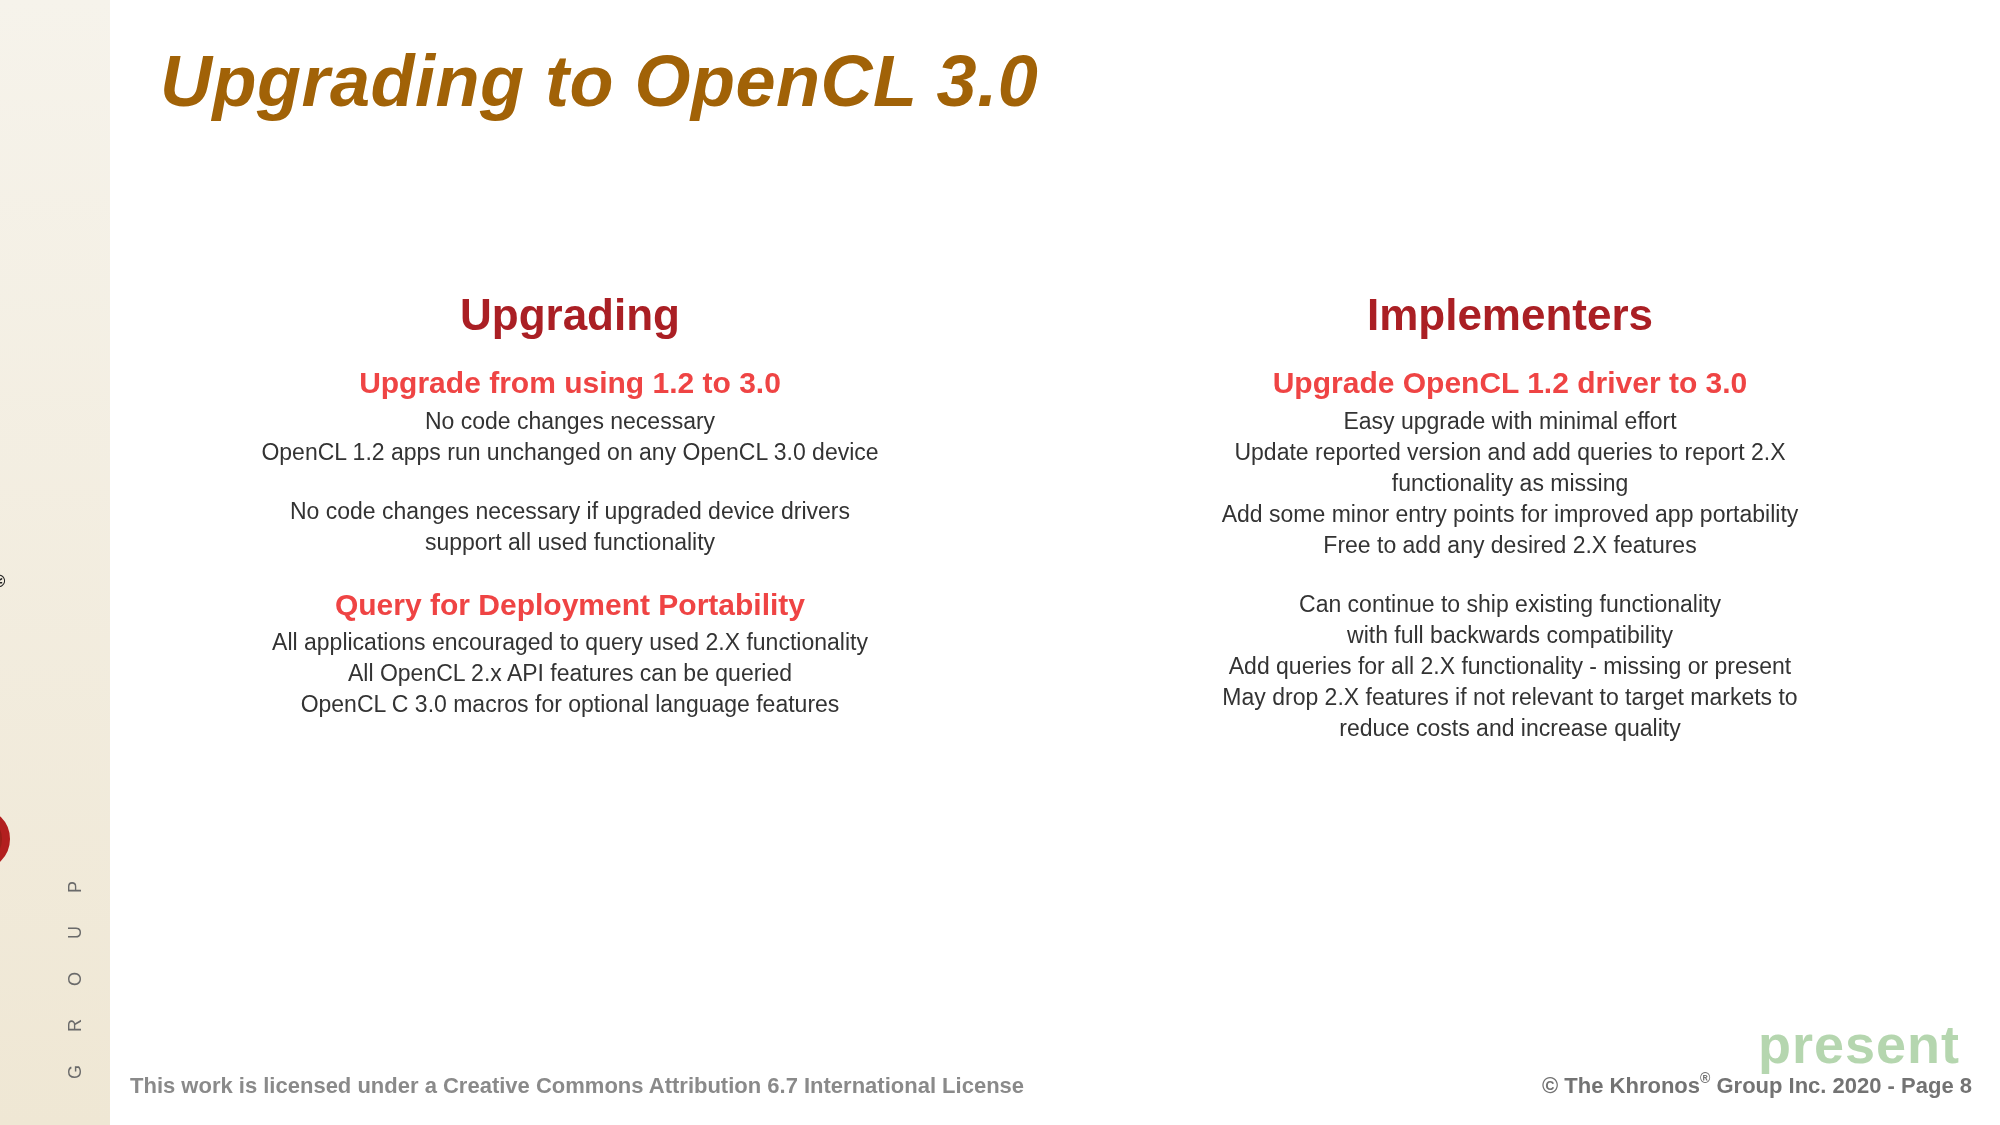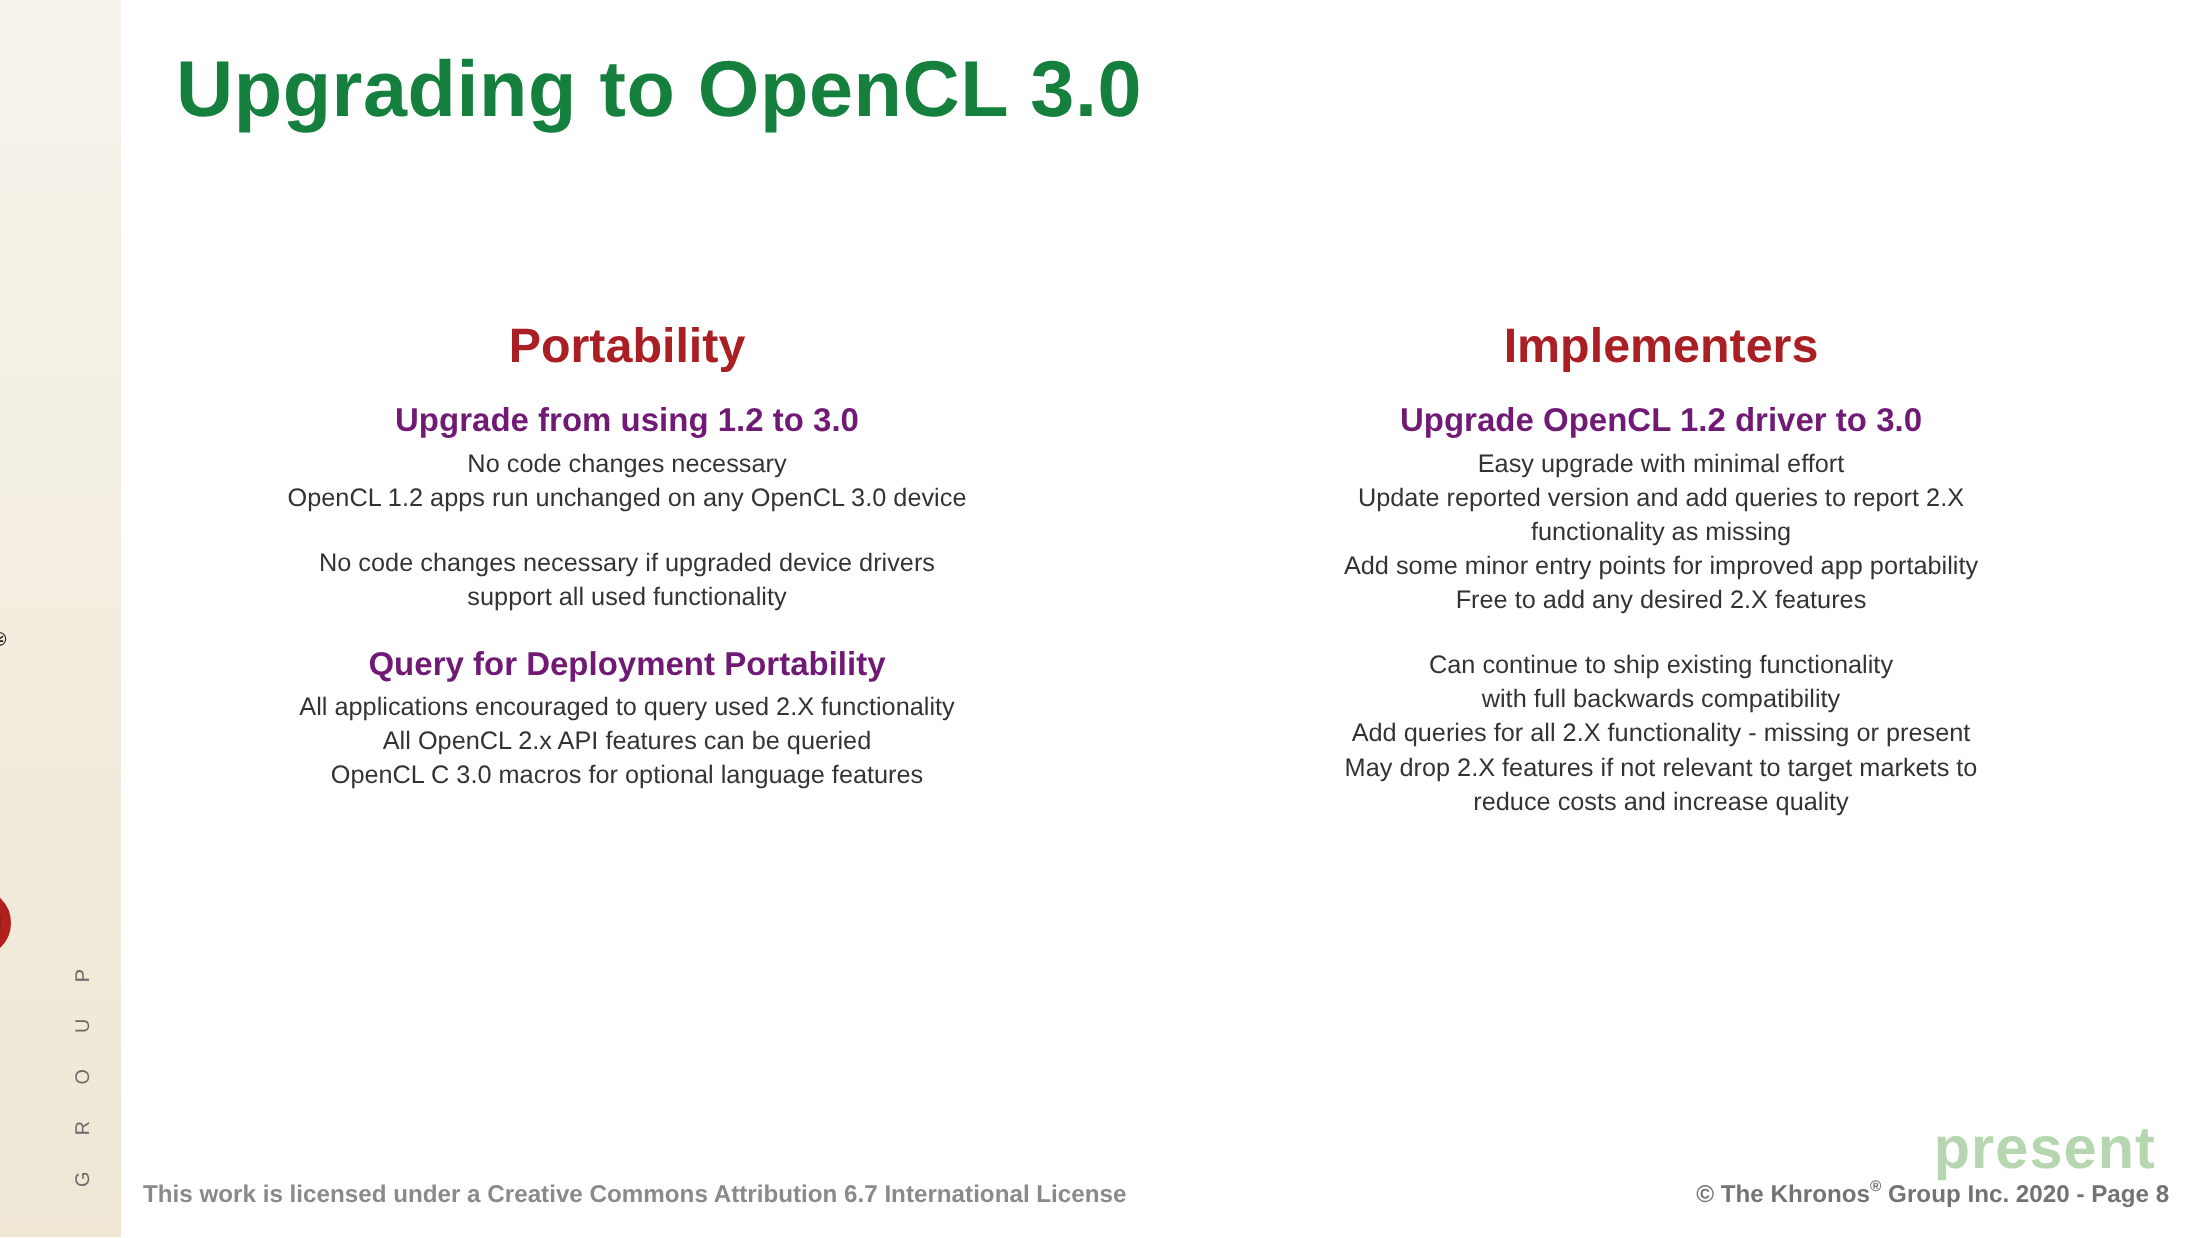--- a/index.html
+++ b/index.html
@@ -4,26 +4,26 @@
 <style>
   * { margin: 0; padding: 0; box-sizing: border-box; }
   html, body { width: 2000px; height: 1125px; font-family: "Trebuchet MS", "Lucida Grande", Verdana, sans-serif; background: #fff; color: #222; }
   .slide { position: relative; width: 2000px; height: 1125px; overflow: hidden; }
   .leftbar { position: absolute; left: 0; top: 0; width: 110px; height: 1125px; background: linear-gradient(180deg, #f6f3eb 0%, #efe7d4 100%); }
   .khronos-logo { position: absolute; left: 10px; bottom: 40px; transform: rotate(-90deg); transform-origin: left bottom; width: 600px; display: flex; align-items: flex-end; gap: 6px; }
   .khronos-logo .khr-text { font-size: 62px; font-weight: 800; letter-spacing: 8px; color: #222; font-family: Arial, sans-serif; }
   .khronos-logo .khr-o { display: inline-block; width: 62px; height: 62px; border: 8px solid #b21f1f; border-radius: 50%; position: relative; background: radial-gradient(circle at 40% 40%, #d94b2a 0%, #8e1815 80%); vertical-align: -10px; }
   .khronos-logo .reg { font-size: 18px; vertical-align: 36px; }
   .khronos-group { position: absolute; left: 86px; bottom: 46px; transform: rotate(-90deg); transform-origin: left bottom; font-size: 18px; letter-spacing: 14px; color: #6a6a6a; font-family: Arial, sans-serif; }
-  .title { position: absolute; left: 160px; top: 40px; font-size: 72px; font-weight: 800; color: #15803d; letter-spacing: 0.5px; }
+  .title { position: absolute; left: 160px; top: 40px; font-size: 72px; font-weight: 800; color: #a16207; letter-spacing: 0.5px; font-style: italic; }
   .columns { position: absolute; left: 160px; right: 80px; top: 290px; display: flex; gap: 120px; }
   .col { flex: 1; text-align: center; }
   .col-head { color: #aa1f24; font-size: 44px; font-weight: 700; margin-bottom: 24px; }
   .section { margin-bottom: 28px; }
-  .section .sub { font-size: 30px; font-weight: 700; color: #701a75; line-height: 1.25; margin-bottom: 4px; }
+  .section .sub { font-size: 30px; font-weight: 700; color: #ef4444; line-height: 1.25; margin-bottom: 4px; }
   .section .body { font-size: 23px; color: #333; line-height: 1.35; white-space: pre-line; }
   .footer-left { position: absolute; left: 130px; bottom: 26px; font-size: 22px; font-weight: 700; color: #8a8a8a; }
   .footer-right { position: absolute; right: 28px; bottom: 26px; font-size: 22px; font-weight: 700; color: #737373; }
   .footer-right .reg2 { font-size: 14px; vertical-align: 10px; }
   .phoronix { position: absolute; right: 40px; bottom: 50px; font-family: Arial, sans-serif; font-size: 54px; font-weight: 800; color: rgba(120,180,110,0.55); letter-spacing: 1px; }
 </style>
 </head>
 <body>
 
 <div class="slide">
@@ -35,21 +35,21 @@
     <span class="khr-o"></span>
     <span class="khr-text">N O S</span>
     <span class="khr-text reg">®</span>
   </div>
   <div class="khronos-group">G R O U P</div>
 
   <div class="title">Upgrading to OpenCL 3.0</div>
 
   <div class="columns">
     <div class="col">
-      <div class="col-head">Portability</div>
+      <div class="col-head">Upgrading</div>
       <div class="section">
         <div class="sub">Upgrade from using 1.2 to 3.0</div>
         <div class="body">No code changes necessary
 OpenCL 1.2 apps run unchanged on any OpenCL 3.0 device</div>
       </div>
       <div class="section">
         <div class="body">No code changes necessary if upgraded device drivers
 support all used functionality</div>
       </div>
       <div class="section">

